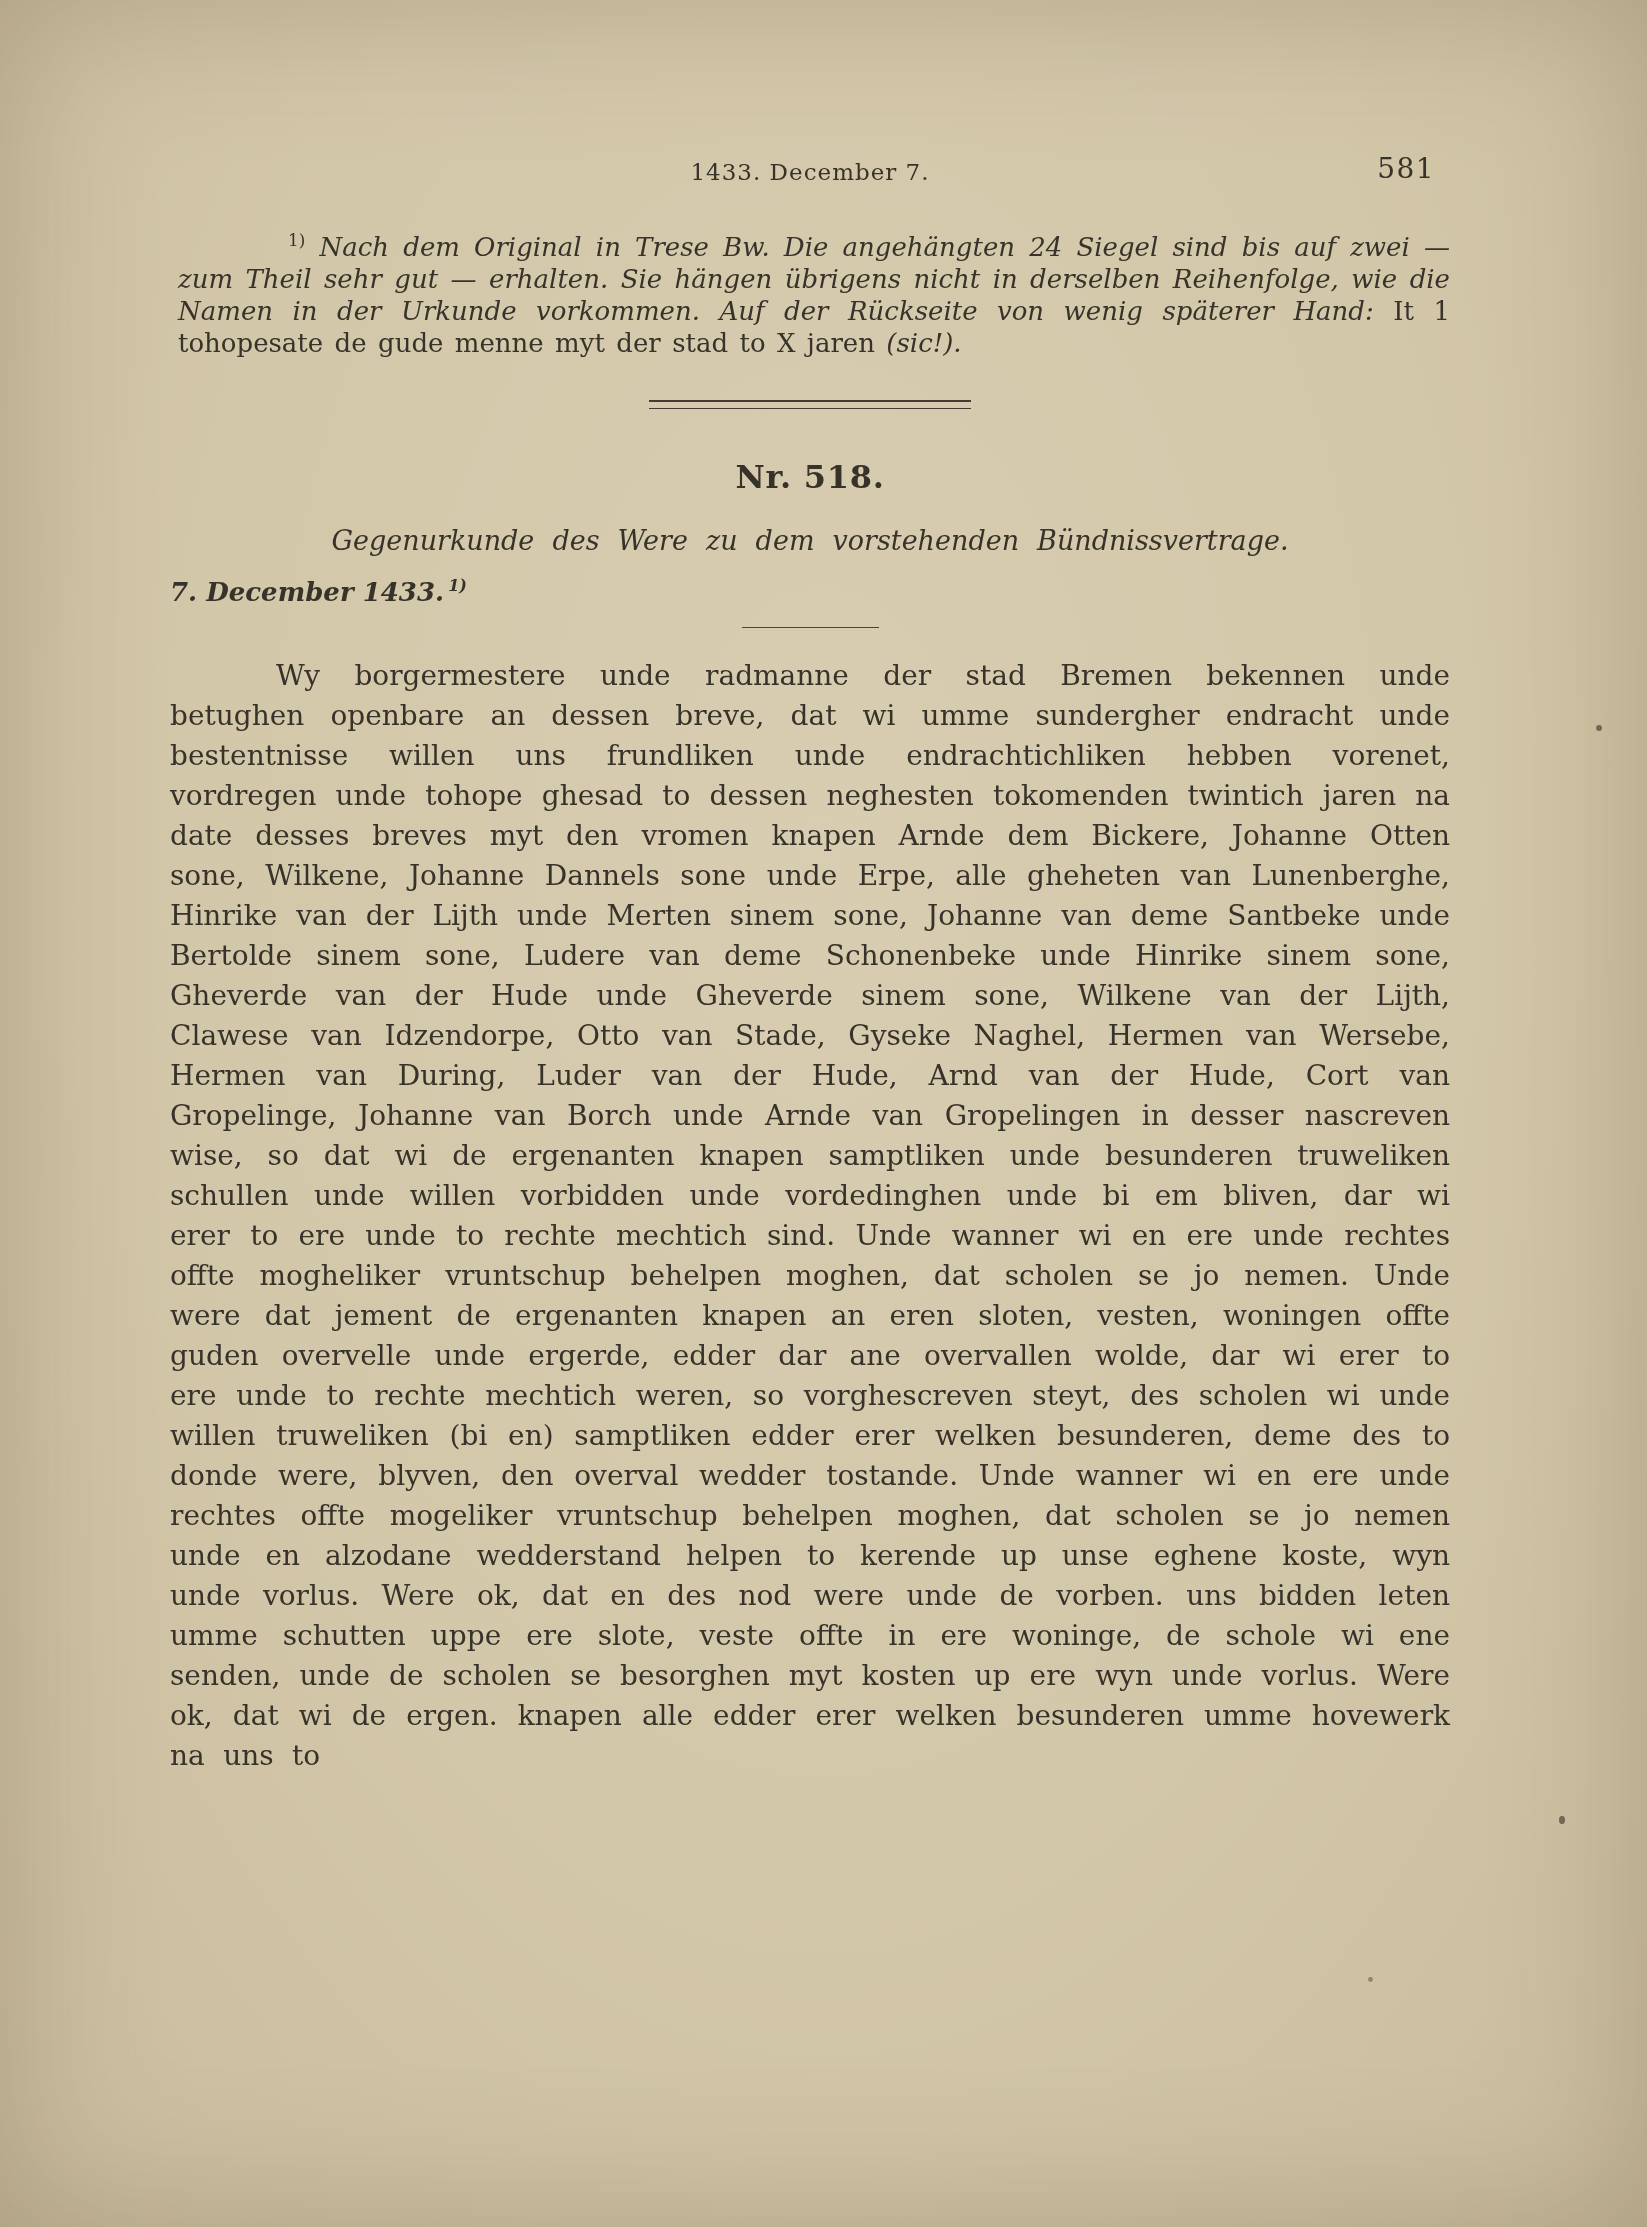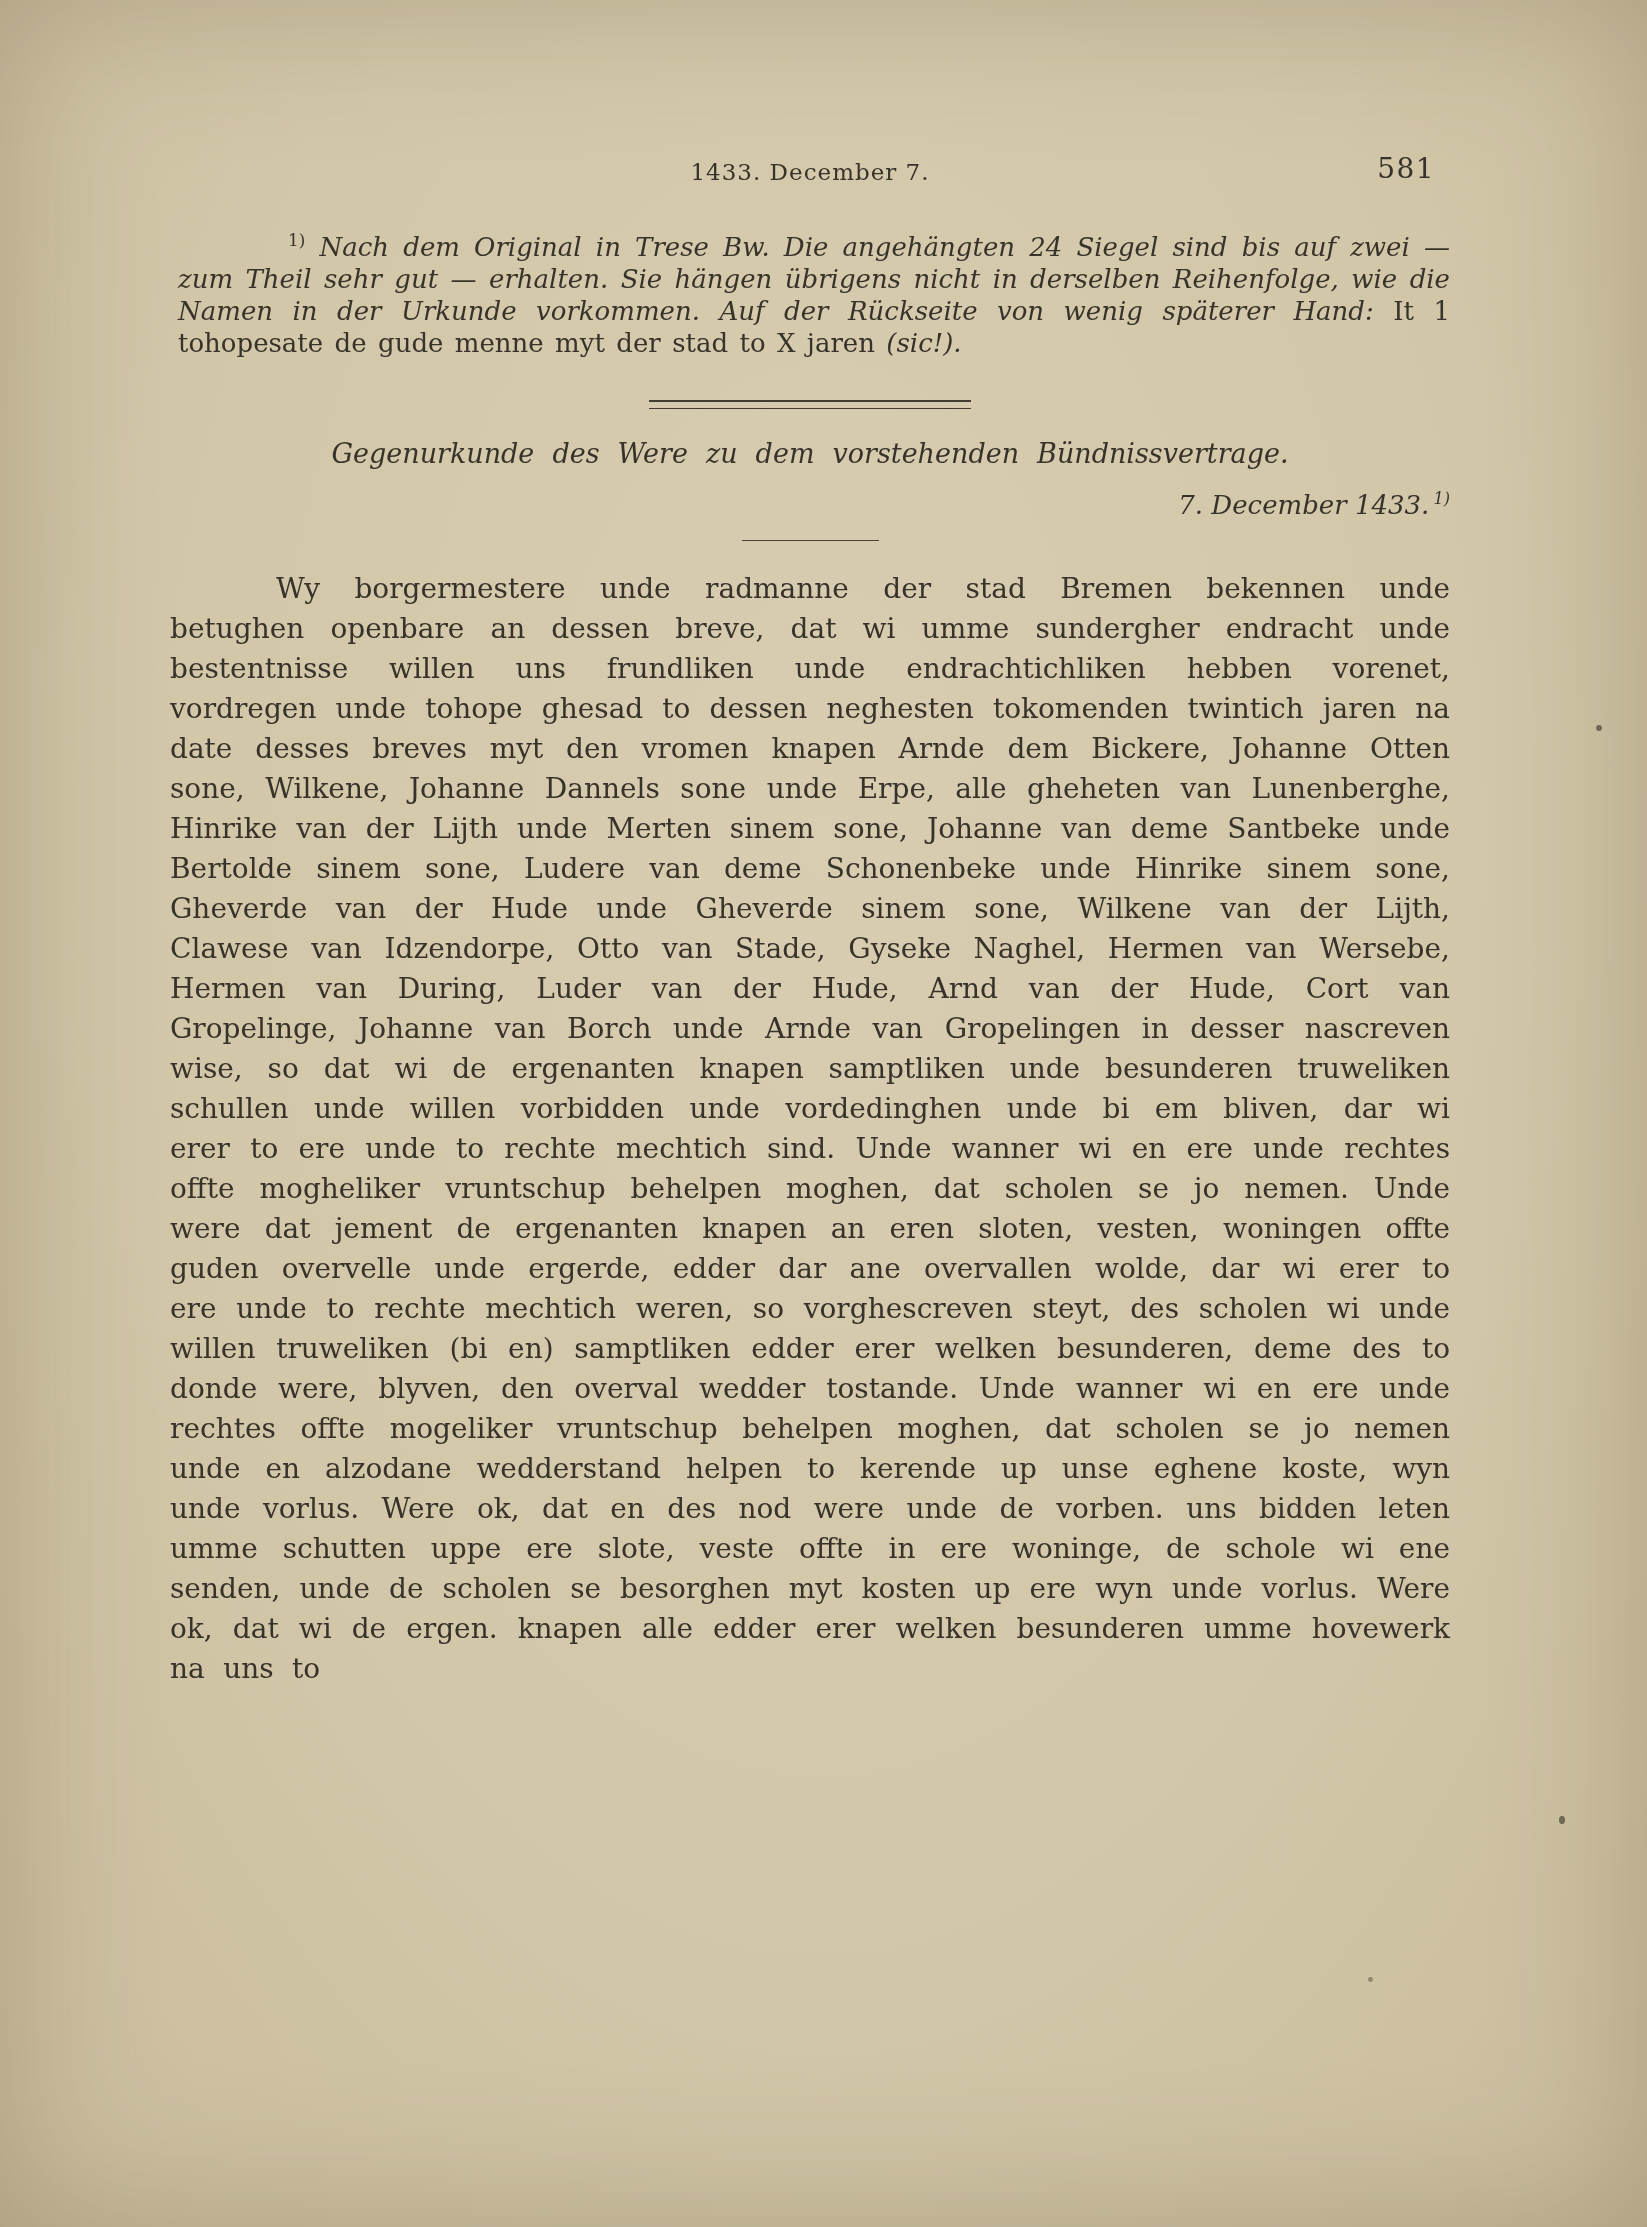--- a/index.html
+++ b/index.html
@@ -100,23 +100,24 @@
   }
   .entry-title {
     margin: 29px 0 0 0;
     text-align: center;
     font-style: italic;
     font-size: 27px;
     word-spacing: 0.35em;
   }
   .entry-date {
     margin: 20.6px 0 0 0;
-    text-align: right;
+    text-align: left;
     font-style: italic;
     font-size: 26px;
+    font-weight: bold;
   }
   .fnref {
     font-size: 62%;
     font-style: italic;
     margin-left: 4.1px;
   }
   
   .body-text {
     margin: 28px 0 0 0;
     font-size: 28px;
@@ -153,20 +154,21 @@
       <span class="fn-italic">Nach dem Original in Trese Bw.  Die angehängten 24 Siegel sind bis auf zwei — zum Theil sehr gut — erhalten.  Sie hängen übrigens nicht in derselben Reihenfolge, wie die Namen in der Urkunde vorkommen.  Auf der Rückseite von wenig späterer Hand:</span>
       <span class="fn-roman">It 1 tohopesate de gude menne myt der stad to X jaren</span>
       <span class="fn-italic">(sic!).</span>
     </p>
 
     <div class="divider-double">
       <div class="rule rule-a"></div>
       <div class="rule rule-b"></div>
     </div>
 
+    <h2 class="entry-number">Nr. 518.</h2>
 
     <p class="entry-title">Gegenurkunde des Were zu dem vorstehenden Bündnissvertrage.</p>
 
     <p class="entry-date"><span>7. December 1433.</span><sup class="fnref">1)</sup></p>
 
     <div class="divider-small"></div>
 
     <p class="body-text">Wy borgermestere unde radmanne der stad Bremen bekennen unde betughen openbare an dessen breve, dat wi umme sundergher endracht unde bestentnisse willen uns frundliken unde endrachtichliken hebben vorenet, vordregen unde tohope ghesad to dessen neghesten tokomenden twintich jaren na date desses breves myt den vromen knapen Arnde dem Bickere, Johanne Otten sone, Wilkene, Johanne Dannels sone unde Erpe, alle gheheten van Lunenberghe, Hinrike van der Lijth unde Merten sinem sone, Johanne van deme Santbeke unde Bertolde sinem sone, Ludere van deme Schonenbeke unde Hinrike sinem sone, Gheverde van der Hude unde Gheverde sinem sone, Wilkene van der Lijth, Clawese van Idzendorpe, Otto van Stade, Gyseke Naghel, Hermen van Wersebe, Hermen van During, Luder van der Hude, Arnd van der Hude, Cort van Gropelinge, Johanne van Borch unde Arnde van Gropelingen in desser nascreven wise, so dat wi de ergenanten knapen samptliken unde besunderen truweliken schullen unde willen vorbidden unde vordedinghen unde bi em bliven, dar wi erer to ere unde to rechte mechtich sind. Unde wanner wi en ere unde rechtes offte mogheliker vruntschup behelpen moghen, dat scholen se jo nemen.  Unde were dat jement de ergenanten knapen an eren sloten, vesten, woningen offte guden overvelle unde ergerde, edder dar ane overvallen wolde, dar wi erer to ere unde to rechte mechtich weren, so vorghescreven steyt, des scholen wi unde willen truweliken (bi en) samptliken edder erer welken besunderen, deme des to donde were, blyven, den overval wedder tostande.  Unde wanner wi en ere unde rechtes offte mogeliker vruntschup behelpen moghen, dat scholen se jo nemen unde en alzodane wedderstand helpen to kerende up unse eghene koste, wyn unde vorlus.  Were ok, dat en des nod were unde de vorben. uns bidden leten umme schutten uppe ere slote, veste offte in ere woninge, de schole wi ene senden, unde de scholen se besorghen myt kosten up ere wyn unde vorlus.  Were ok, dat wi de ergen. knapen alle edder erer welken besunderen umme hovewerk na uns to</p>
 
   </div>

